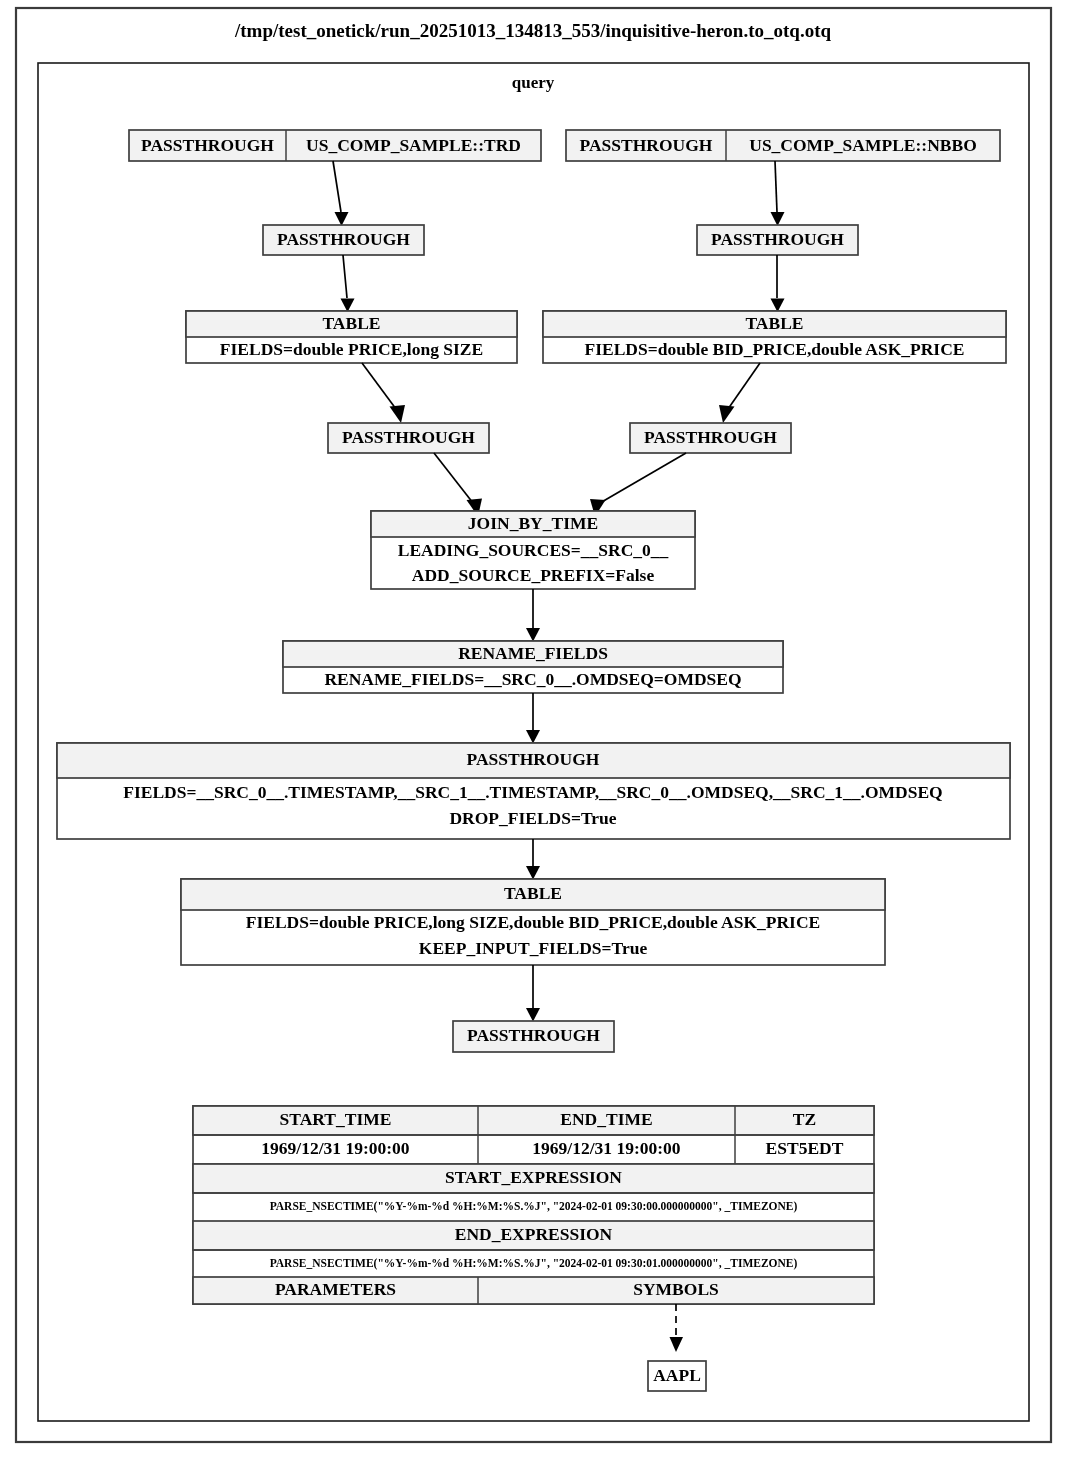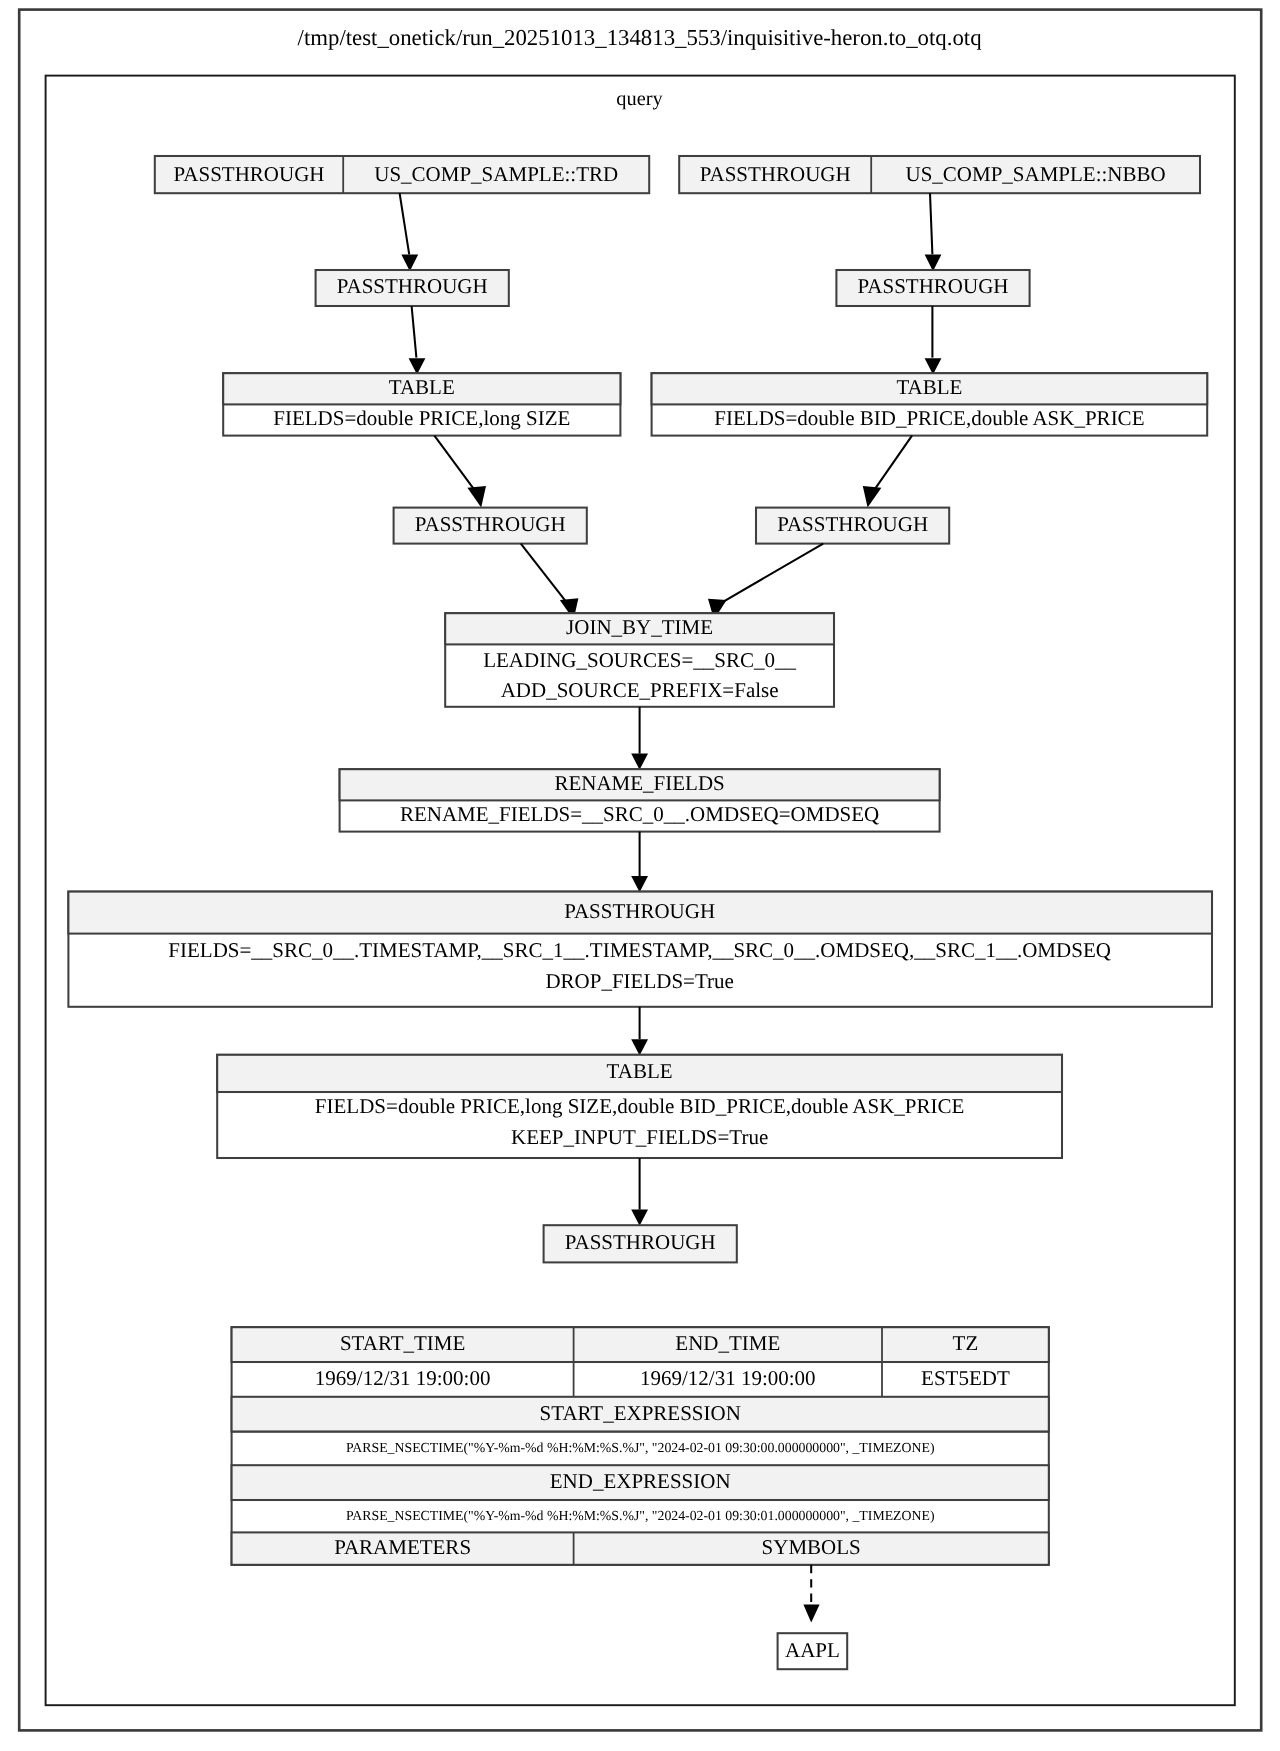--- a/index.html
+++ b/index.html
@@ -10,20 +10,21 @@
   body {
     width: 1067px;
     height: 1459px;
     font-family: "Liberation Serif", "DejaVu Serif", serif;
     overflow: hidden;
   }
   #stage {
     position: relative;
     width: 1067px;
     height: 1459px;
+    font-weight: bold;
   }
   svg#graph {
     position: absolute;
     left: 0;
     top: 0;
     width: 1067px;
     height: 1459px;
     shape-rendering: geometricPrecision;
   }
   .frame {

